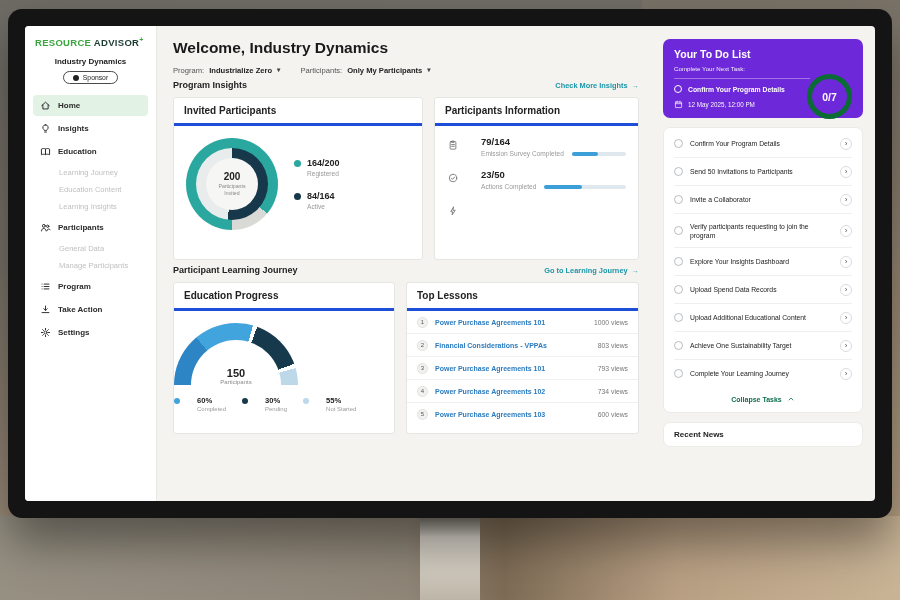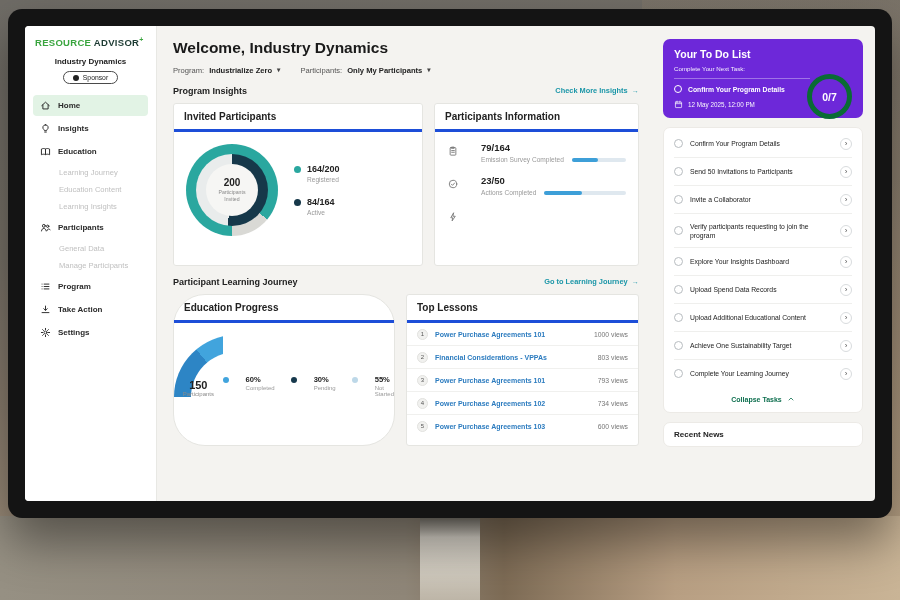--- a/index.html
+++ b/index.html
@@ -43,22 +43,22 @@
   .nav-sub { padding:4px 7px 4px 26px; font-size:7.6px; color:#bfbfbf; cursor:pointer; }
   
   .main { flex:1; min-width:0; padding:13px 14px 10px 16px; }
   .welcome { font-size:15.5px; font-weight:bold; color:#1a1a1a; }
   .filters { display:flex; gap:20px; margin-top:9px; align-items:center; }
   .filter { display:flex; align-items:center; }
   .flabel { font-size:7.6px; color:#555; margin-right:5px; }
   .fvalue { font-size:7.6px; font-weight:bold; color:#222; display:inline-flex; gap:5px;
     align-items:flex-start; cursor:pointer; }
   .chev { font-size:6.5px; color:#444; }
-  .section-head { display:flex; justify-content:space-between; align-items:flex-start;
-    margin-top:11px; margin-bottom:7px; }
+  .section-head { display:flex; justify-content:space-between; align-items:flex-end;
+    margin-top:5px; margin-bottom:7px; }
   .sec-title { font-size:9px; font-weight:bold; color:#222; }
   .sec-link { font-size:7.4px; font-weight:bold; color:#1b96a8; display:inline-flex; gap:4px;
     align-items:center; cursor:pointer; text-decoration:none; }
   .cards { display:flex; gap:11px; }
   .card { background:#fff; border:1px solid #e5e5e1; border-radius:3px; }
   .card-title { font-size:10px; font-weight:bold; color:#222; padding:7px 10px;
     border-bottom:3px solid #1d4ed8; }
   
   .card-invited { width:250px; height:163px; }
   .invited-body { display:flex; align-items:center; gap:16px; padding:12px 12px; }
@@ -83,22 +83,22 @@
   .info-icon { width:12px; height:12px; margin-top:1px; flex-shrink:0; }
   .info-icon svg { width:12px; height:12px; stroke:#777; fill:none; stroke-width:1.2;
     stroke-linecap:round; stroke-linejoin:round; }
   .info-main { flex:1; }
   .info-val { font-size:9.5px; font-weight:bold; color:#222; }
   .info-sub { display:flex; align-items:center; gap:8px; margin-top:3px; }
   .info-lbl { font-size:6.6px; color:#9a9a9a; }
   .bar { flex:1; height:4px; border-radius:2px; background:#dfe8ef; max-width:104px; }
   .bar-fill { height:100%; border-radius:2px; background:#3d9fd8; }
   
-  .card-edu { width:222px; height:152px;border-radius:32px; }
-  .gauge-wrap { display:flex; flex-direction:row; align-items:flex-end; padding-top:12px; }
+  .card-edu { width:222px; height:152px; }
+  .gauge-wrap { display:flex; flex-direction:column; align-items:flex-start; padding-top:12px; }
   .gauge { width:124px; height:62px; position:relative; overflow:hidden; }
   .gauge-circle { width:124px; height:124px; border-radius:50%;
     background:conic-gradient(from 270deg,#2d85c5 0 50deg,#41a4dd 50deg 106deg,#ffffff 106deg 110deg,#16394c 110deg 160deg,#ffffff 160deg 164deg,#bdd8e8 164deg 180deg,#ffffff 180deg 360deg); }
   .gauge-hole { position:absolute; left:17px; top:17px; width:90px; height:90px;
     border-radius:50%; background:#fff; }
   .gauge-text { position:absolute; left:0; right:0; bottom:0; text-align:center; }
   .gauge-val { font-size:11px; font-weight:bold; color:#222; }
   .gauge-lbl { font-size:6px; color:#8a8a8a; }
   .edu-legend { display:flex; gap:16px; margin-top:11px; justify-content:center; }
   .edu-item { display:flex; gap:17px; align-items:flex-start; }

